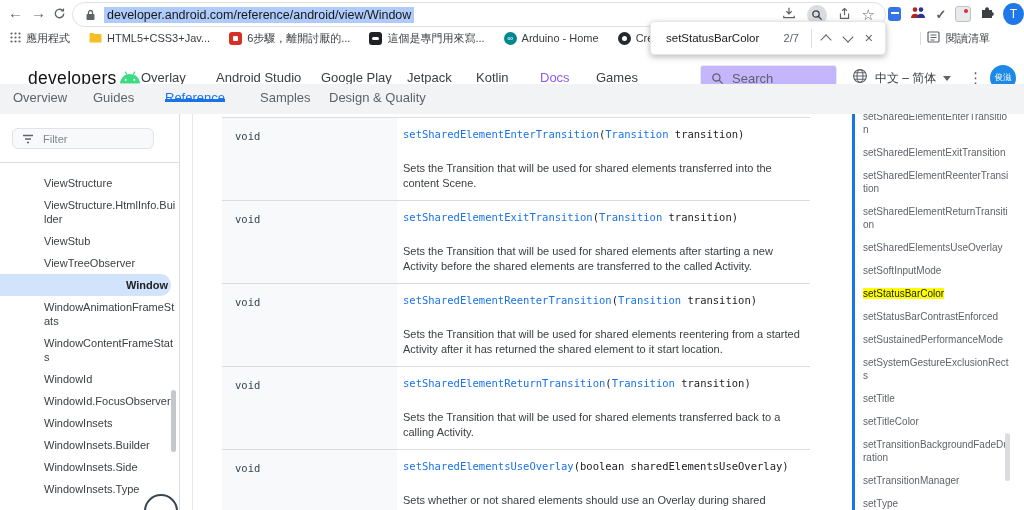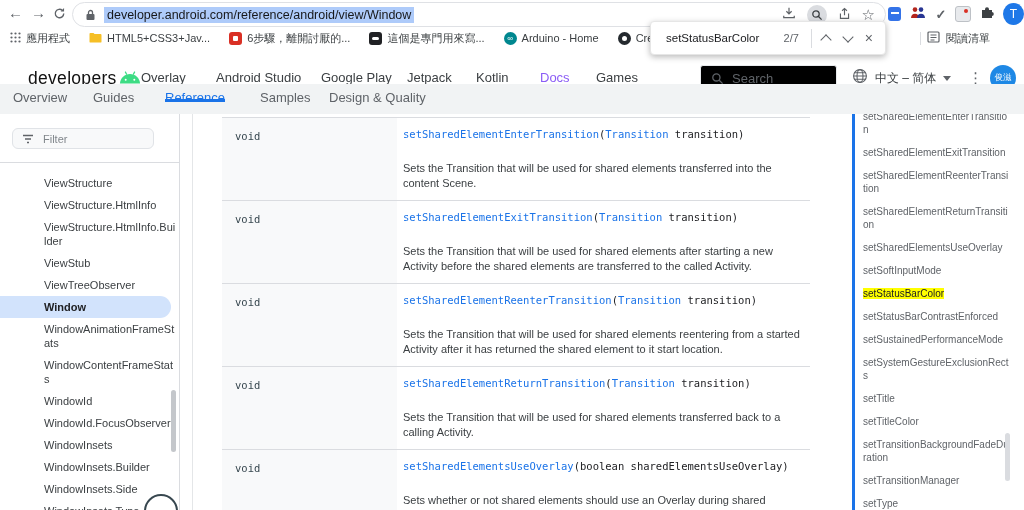--- a/index.html
+++ b/index.html
@@ -47,21 +47,21 @@
   .chev.up{transform:rotate(-135deg);margin-top:3px;}
   .chev.down{transform:rotate(45deg);margin-bottom:3px;}
   .find-x{font-size:14px;color:#5f6368;margin:0 12px 0 13px;line-height:14px;}
   
   .site-header{position:absolute;top:60px;left:0;width:1020px;height:36px;background:#fff;}
   .logo{position:absolute;left:28px;top:0;line-height:36px;font-size:17.5px;letter-spacing:.3px;color:#111;}
   .logo-droid{position:absolute;left:117px;top:11px;}
   .hnav{position:absolute;top:0;line-height:36px;font-size:13px;color:#3c4043;}
   .hnav.active{color:#8b5cf6;}
   .hnav.active::after{content:"";position:absolute;left:0;right:0;bottom:0;height:3px;background:#1e8e3e;}
-  .searchbox{position:absolute;left:700px;top:5px;width:137px;height:26px;background:#000000;
+  .searchbox{position:absolute;left:700px;top:5px;width:137px;height:26px;background:#c4b5fd;
              border:1px solid #e8eaed;border-radius:3px;display:flex;align-items:center;box-sizing:border-box;}
   .searchbox span{margin-left:8px;font-size:13px;color:#5f6368;}
   .lang{position:absolute;left:852px;top:0;height:36px;display:flex;align-items:center;gap:7px;}
   .lang-label{font-size:12px;color:#3c4043;}
   .caret{width:0;height:0;border-left:4px solid transparent;border-right:4px solid transparent;border-top:5px solid #5f6368;}
   .kebab{position:absolute;left:968px;top:0;line-height:36px;font-size:15px;color:#5f6368;}
   .avatar-cn{position:absolute;left:990px;top:5px;width:26px;height:26px;border-radius:50%;background:#1e88e5;
              color:#fff;font-size:8.5px;display:flex;align-items:center;justify-content:center;}
   
   .tabs{position:absolute;top:84px;left:0;width:1024px;height:30px;background:#f1f3f4;}
@@ -73,21 +73,21 @@
             border-right:1px solid #dadce0;box-sizing:border-box;overflow:hidden;}
   .filter-box{position:absolute;left:12px;top:14px;width:142px;height:21px;background:#f8f9fa;
               border:1px solid #e0e3e7;border-radius:6px;display:flex;align-items:center;box-sizing:border-box;}
   .filter-box input{border:0;background:transparent;outline:none;font-size:11px;color:#202124;width:100px;
                     margin-left:7px;font-family:"Liberation Sans",sans-serif;}
   .filter-box input::placeholder{color:#80868b;}
   .filter-box svg{margin-left:9px;}
   .lnav-div{position:absolute;left:0;top:48px;width:179px;border-top:1px solid #dadce0;}
   .lnav-list{position:absolute;left:0;top:58px;width:179px;}
   .lnav-item{padding:4px 3px 4px 44px;font-size:11px;line-height:14px;color:#3c4043;word-break:break-all;}
-  .lnav-item.selected{background:#d2e3fc;border-radius:0 14px 14px 0;width:124px;color:#202124;font-weight:bold;}
+  .lnav-item.selected{background:#d2e3fc;border-radius:0 14px 14px 0;width:124px;color:#202124;font-weight:bold;text-align:right;}
   .lnav-scroll{position:absolute;right:3px;top:276px;width:5px;height:62px;background:#c4c7cb;border-radius:3px;}
   .fab{position:absolute;left:144px;top:380px;width:34px;height:34px;border-radius:50%;border:2px solid #37474f;
        background:#fff;z-index:5;box-sizing:border-box;}
   
   .content{position:absolute;top:114px;left:181px;width:671px;height:456px;background:#fff;overflow:hidden;}
   .content-scrollline{position:absolute;left:11px;top:0;bottom:0;width:1px;background:#e4e6e8;}
   .m-table{margin:3px 0 0 41px;width:588px;border-top:1px solid #dadce0;}
   .m-row{display:flex;border-bottom:1px solid #dadce0;}
   .cell-ret{width:175px;flex:0 0 175px;background:#f8f9fa;padding:12px 0 0 13px;box-sizing:border-box;
             font-family:"DejaVu Sans Mono",monospace;font-size:10.5px;color:#37474f;}
@@ -270,21 +270,20 @@
   <div class="left-nav">
     <div class="filter-box">
       <svg width="12" height="10" viewBox="0 0 12 10">
           <path d="M1 1.5h10M3 5h6M5 8.5h2" stroke="#5f6368" stroke-width="1.4"></path>
         </svg>
       <input placeholder="Filter" style="">
     </div>
     <div class="lnav-div"></div>
     <div class="lnav-list">
       <div class="lnav-item">ViewStructure</div>
-      <div class="lnav-item">ViewStructure.HtmlInfo</div>
       <div class="lnav-item">ViewStructure.HtmlInfo.Builder</div>
       <div class="lnav-item">ViewStub</div>
       <div class="lnav-item">ViewTreeObserver</div>
       <div class="lnav-item selected">Window</div>
       <div class="lnav-item">WindowAnimationFrameStats</div>
       <div class="lnav-item">WindowContentFrameStats</div>
       <div class="lnav-item">WindowId</div>
       <div class="lnav-item">WindowId.FocusObserver</div>
       <div class="lnav-item">WindowInsets</div>
       <div class="lnav-item">WindowInsets.Builder</div>

